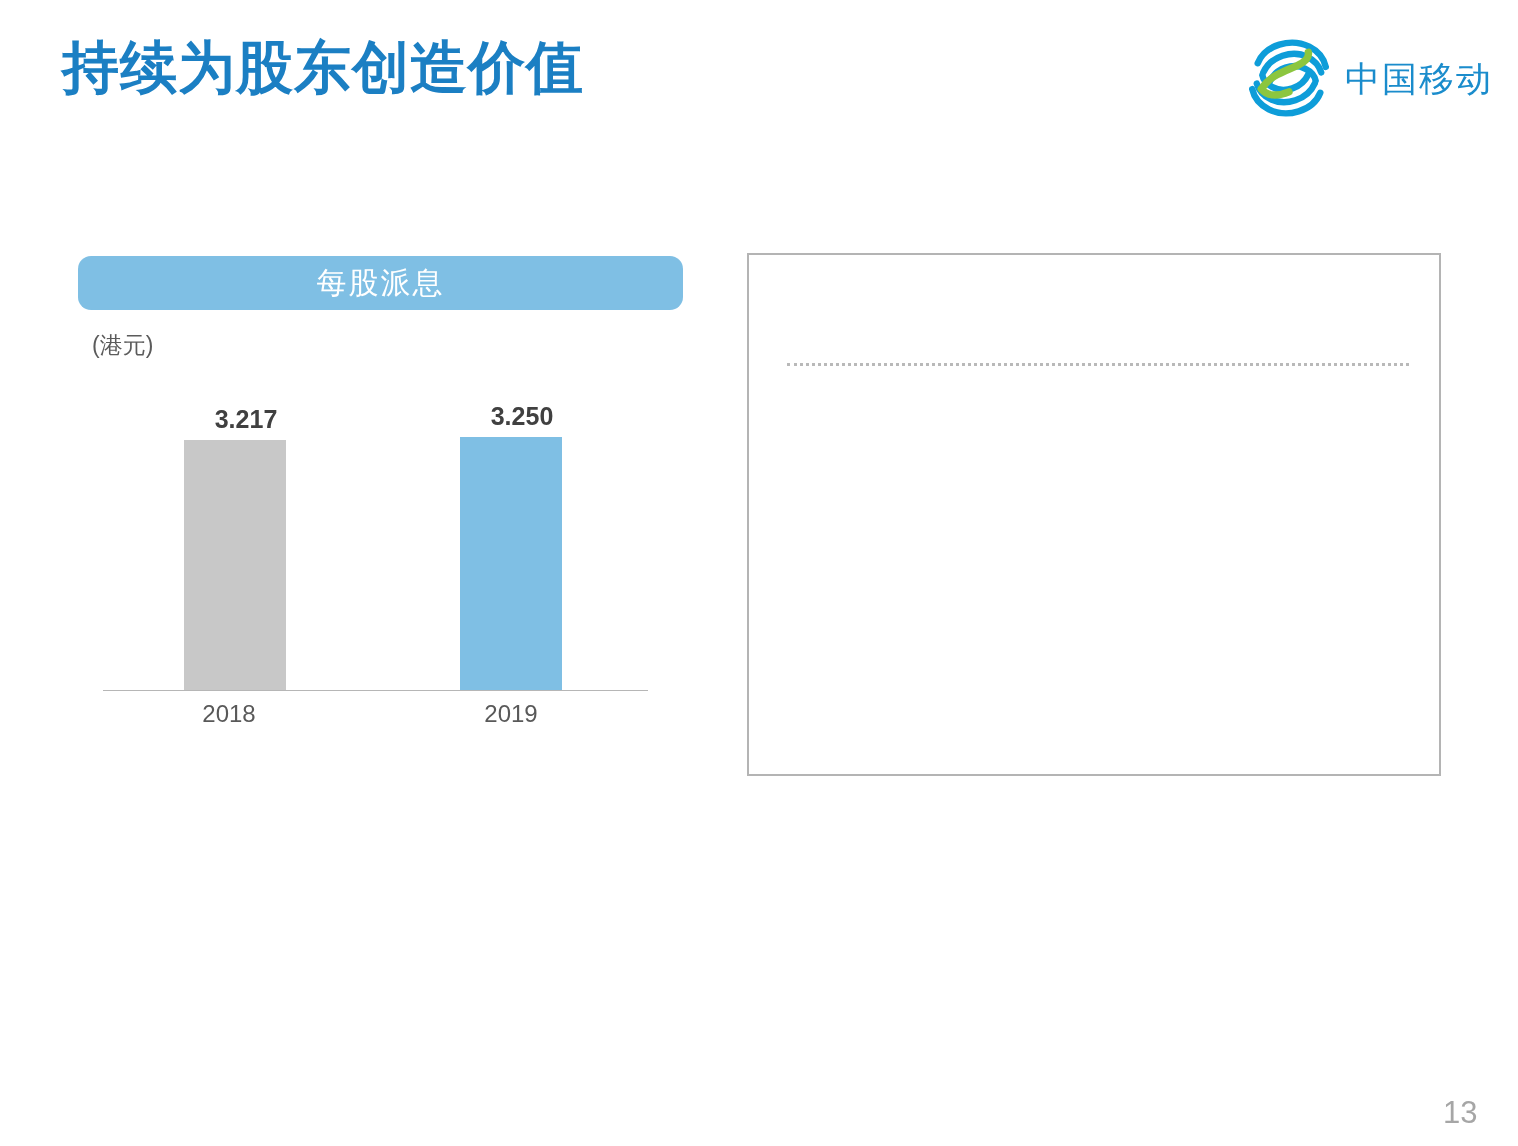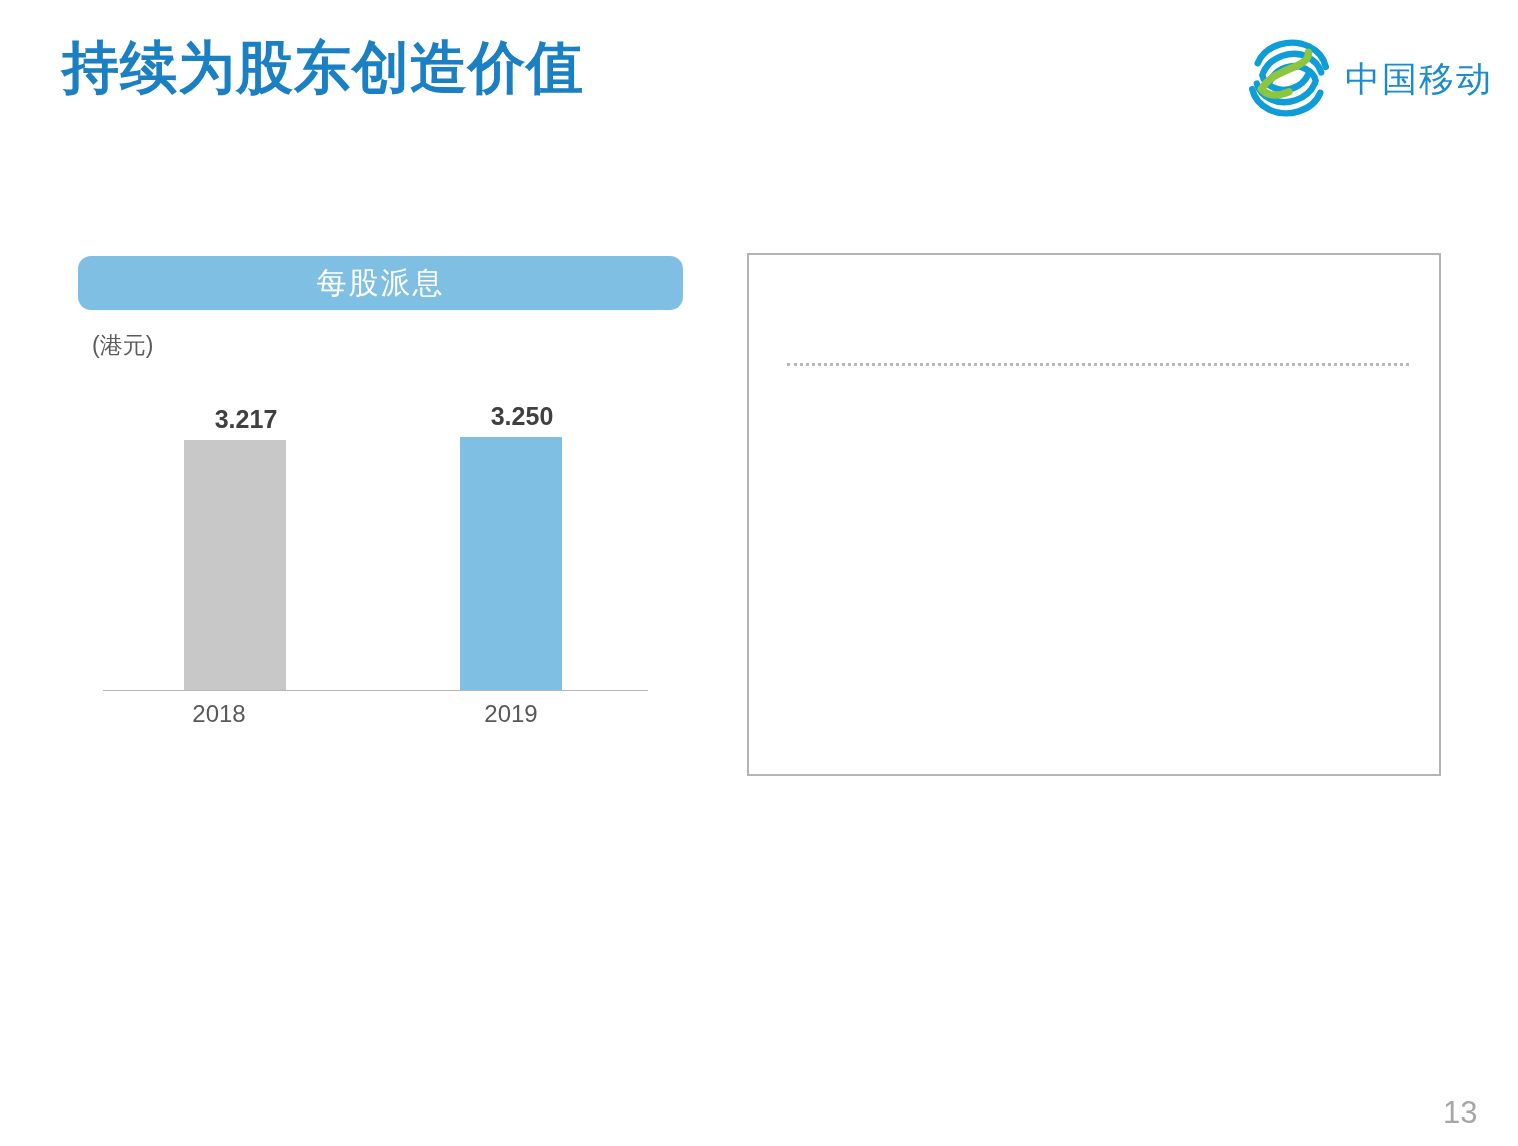--- a/index.html
+++ b/index.html
@@ -142,21 +142,21 @@
 
   .bar-tick-label {
     position: absolute;
     top: 292px;
     width: 102px;
     text-align: center;
     font-size: 24px;
     color: #595959;
     line-height: 1;
   }
-  .bar-tick-label.t0 { left: 68px; }
+  .bar-tick-label.t0 { left: 78px; }
   .bar-tick-label.t1 { left: 360px; }
 
   
   #policy-panel {
     position: absolute;
     left: 747px;
     top: 253px;
     width: 694px;
     height: 523px;
     border: 2px solid #b4b4b4;

